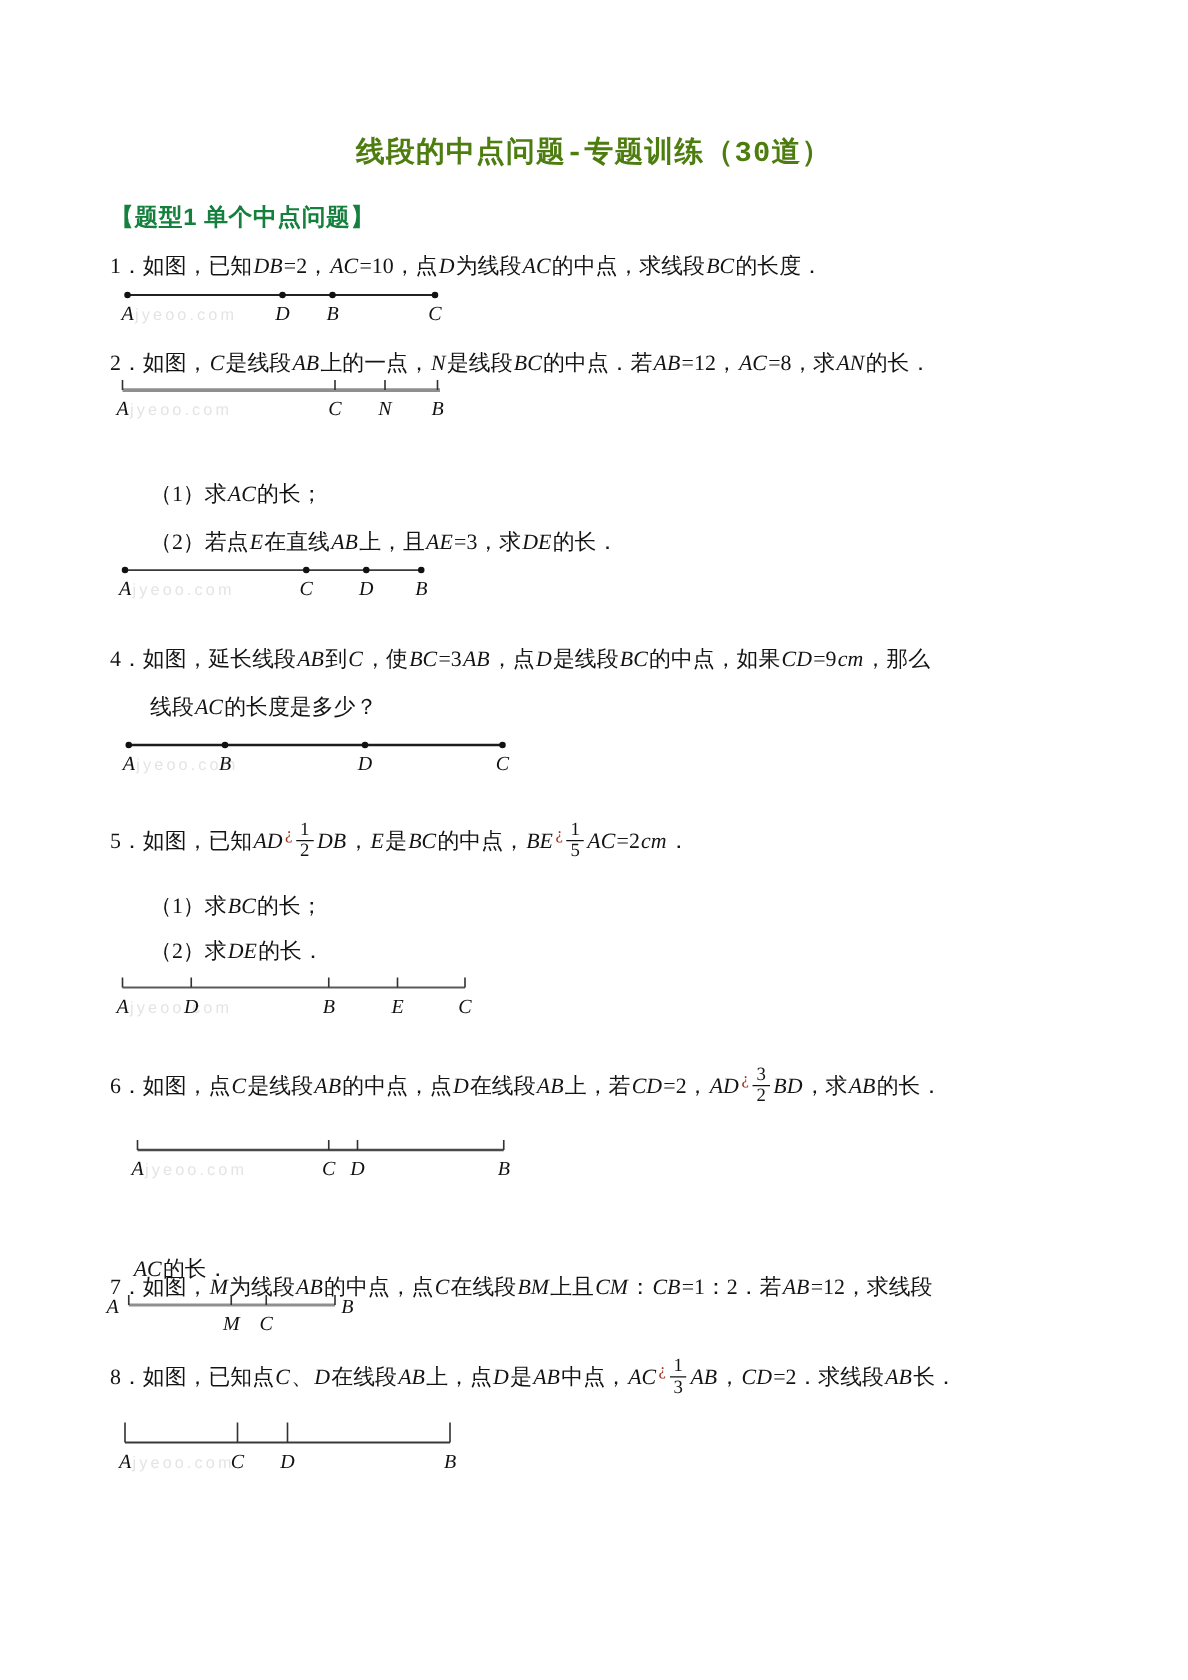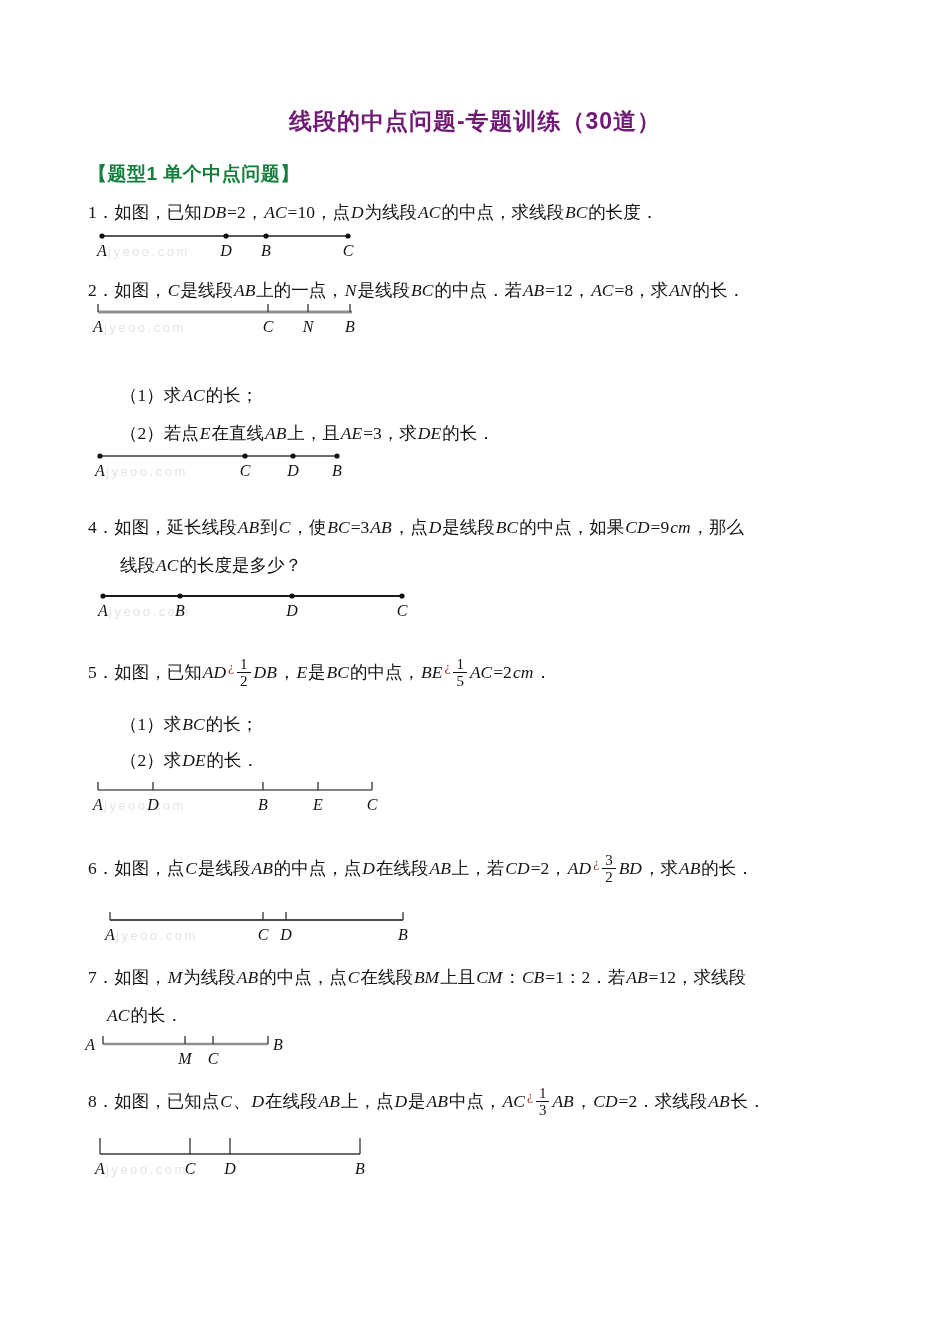--- a/index.html
+++ b/index.html
@@ -2,22 +2,22 @@
 <html><head>
 <meta charset="utf-8">
 <style>
   html,body{margin:0;padding:0;background:#ffffff;}
   .page{
     position:relative;width:950px;height:1344px;background:#ffffff;
     font-family:"Liberation Serif", serif;color:#111;overflow:hidden;
   }
   .doc-title{
     position:absolute;top:106px;left:0;width:100%;text-align:center;
-    font-family:Liberation Sans, sans-serif;font-weight:bold;
-    font-size:23px;color:#701a75;letter-spacing:1px;
+    font-family:Liberation Mono, monospace;font-weight:bold;
+    font-size:23px;color:#4d7c0f;letter-spacing:1px;
   }
   .section-header{
     position:absolute;left:88px;top:161px;
     font-family:"Liberation Sans", sans-serif;font-weight:bold;
     font-size:19px;color:#15803d;letter-spacing:0.5px;
   }
   .line{
     position:absolute;left:88px;white-space:nowrap;
     font-size:17.5px;line-height:26px;height:26px;color:#141414;
   }
@@ -126,21 +126,21 @@
       <line x1="22" y1="6" x2="22" y2="14" stroke="#333" stroke-width="1.3"></line>
       <text fill="#111" font-size="16" font-style="italic" font-family="&quot;Liberation Serif&quot;,serif" x="22" y="34" text-anchor="middle">A</text>
       <line x1="175" y1="6" x2="175" y2="14" stroke="#333" stroke-width="1.3"></line>
       <text fill="#111" font-size="16" font-style="italic" font-family="&quot;Liberation Serif&quot;,serif" x="175" y="34" text-anchor="middle">C</text>
       <line x1="198" y1="6" x2="198" y2="14" stroke="#333" stroke-width="1.3"></line>
       <text fill="#111" font-size="16" font-style="italic" font-family="&quot;Liberation Serif&quot;,serif" x="198" y="34" text-anchor="middle">D</text>
       <line x1="315" y1="6" x2="315" y2="14" stroke="#333" stroke-width="1.3"></line>
       <text fill="#111" font-size="16" font-style="italic" font-family="&quot;Liberation Serif&quot;,serif" x="315" y="34" text-anchor="middle">B</text>
     </svg>
 
-  <div class="line" style="top:964px"><span>7．如图，</span><span class="var">M</span><span>为线段</span><span class="var">AB</span><span>的中点，点</span><span class="var">C</span><span>在线段</span><span class="var">BM</span><span>上且</span><span class="var">CM</span><span>：</span><span class="var">CB</span><span>=1：2．若</span><span class="var">AB</span><span>=12，求线段</span></div>
+  <div class="line" style="top:1016px"><span>7．如图，</span><span class="var">M</span><span>为线段</span><span class="var">AB</span><span>的中点，点</span><span class="var">C</span><span>在线段</span><span class="var">BM</span><span>上且</span><span class="var">CM</span><span>：</span><span class="var">CB</span><span>=1：2．若</span><span class="var">AB</span><span>=12，求线段</span></div>
   <div class="line" style="top:1002px;left:106px"><span class="var">AC</span><span>的长．</span></div>
   <svg class="diagram" style="top:1030px" width="240" height="46">
       <line x1="15" y1="14" x2="180" y2="14" stroke="#8f8f8f" stroke-width="2.5"></line>
       <line x1="15" y1="6" x2="15" y2="14" stroke="#333" stroke-width="1.3"></line>
       <text fill="#111" font-size="16" font-style="italic" font-family="&quot;Liberation Serif&quot;,serif" x="7" y="20" text-anchor="end">A</text>
       <line x1="97" y1="6" x2="97" y2="14" stroke="#333" stroke-width="1.3"></line>
       <text fill="#111" font-size="16" font-style="italic" font-family="&quot;Liberation Serif&quot;,serif" x="97" y="34" text-anchor="middle">M</text>
       <line x1="125" y1="6" x2="125" y2="14" stroke="#333" stroke-width="1.3"></line>
       <text fill="#111" font-size="16" font-style="italic" font-family="&quot;Liberation Serif&quot;,serif" x="125" y="34" text-anchor="middle">C</text>
       <line x1="180" y1="6" x2="180" y2="14" stroke="#333" stroke-width="1.3"></line>

